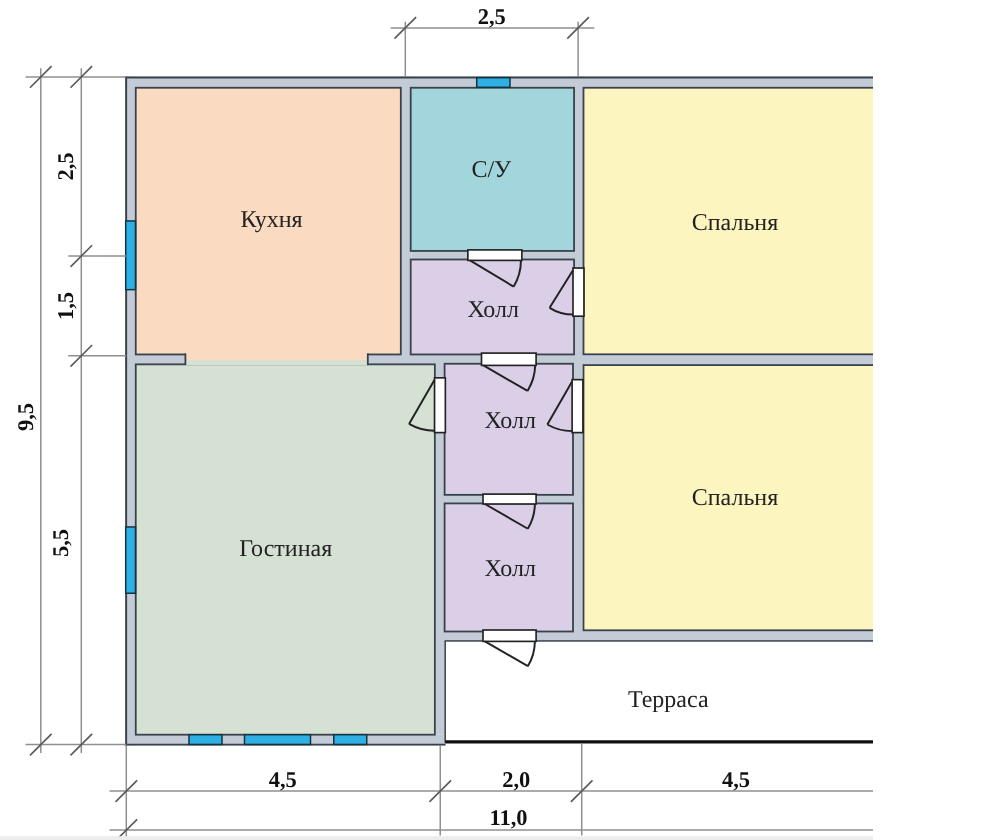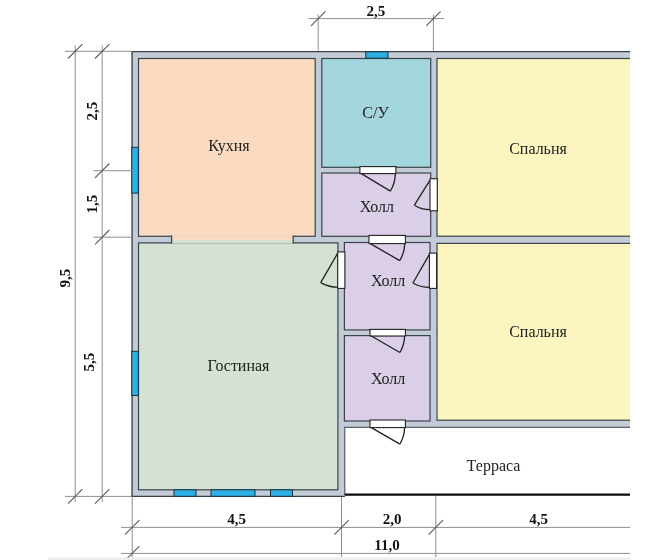--- a/index.html
+++ b/index.html
@@ -1,16 +1,16 @@
 <!DOCTYPE html>
 <html><head>
 <meta charset="utf-8">
 <style>
   html,body{margin:0;padding:0;background:#ffffff;}
-  .wrap{width:582px;height:560px;position:relative;overflow:hidden;font-family:"Liberation Serif", serif;padding-left:48px;}
+  .wrap{width:582px;height:560px;position:relative;overflow:hidden;font-family:"Liberation Serif", serif;}
   svg{display:block;}
 </style>
 </head>
 <body>
 <div class="wrap">
 <svg width="658" height="560" viewBox="0 0 658 560">
 
 <rect x="0" y="0" width="658" height="560" fill="#ffffff"></rect>
 
 <g fill="#c3ccd6">

